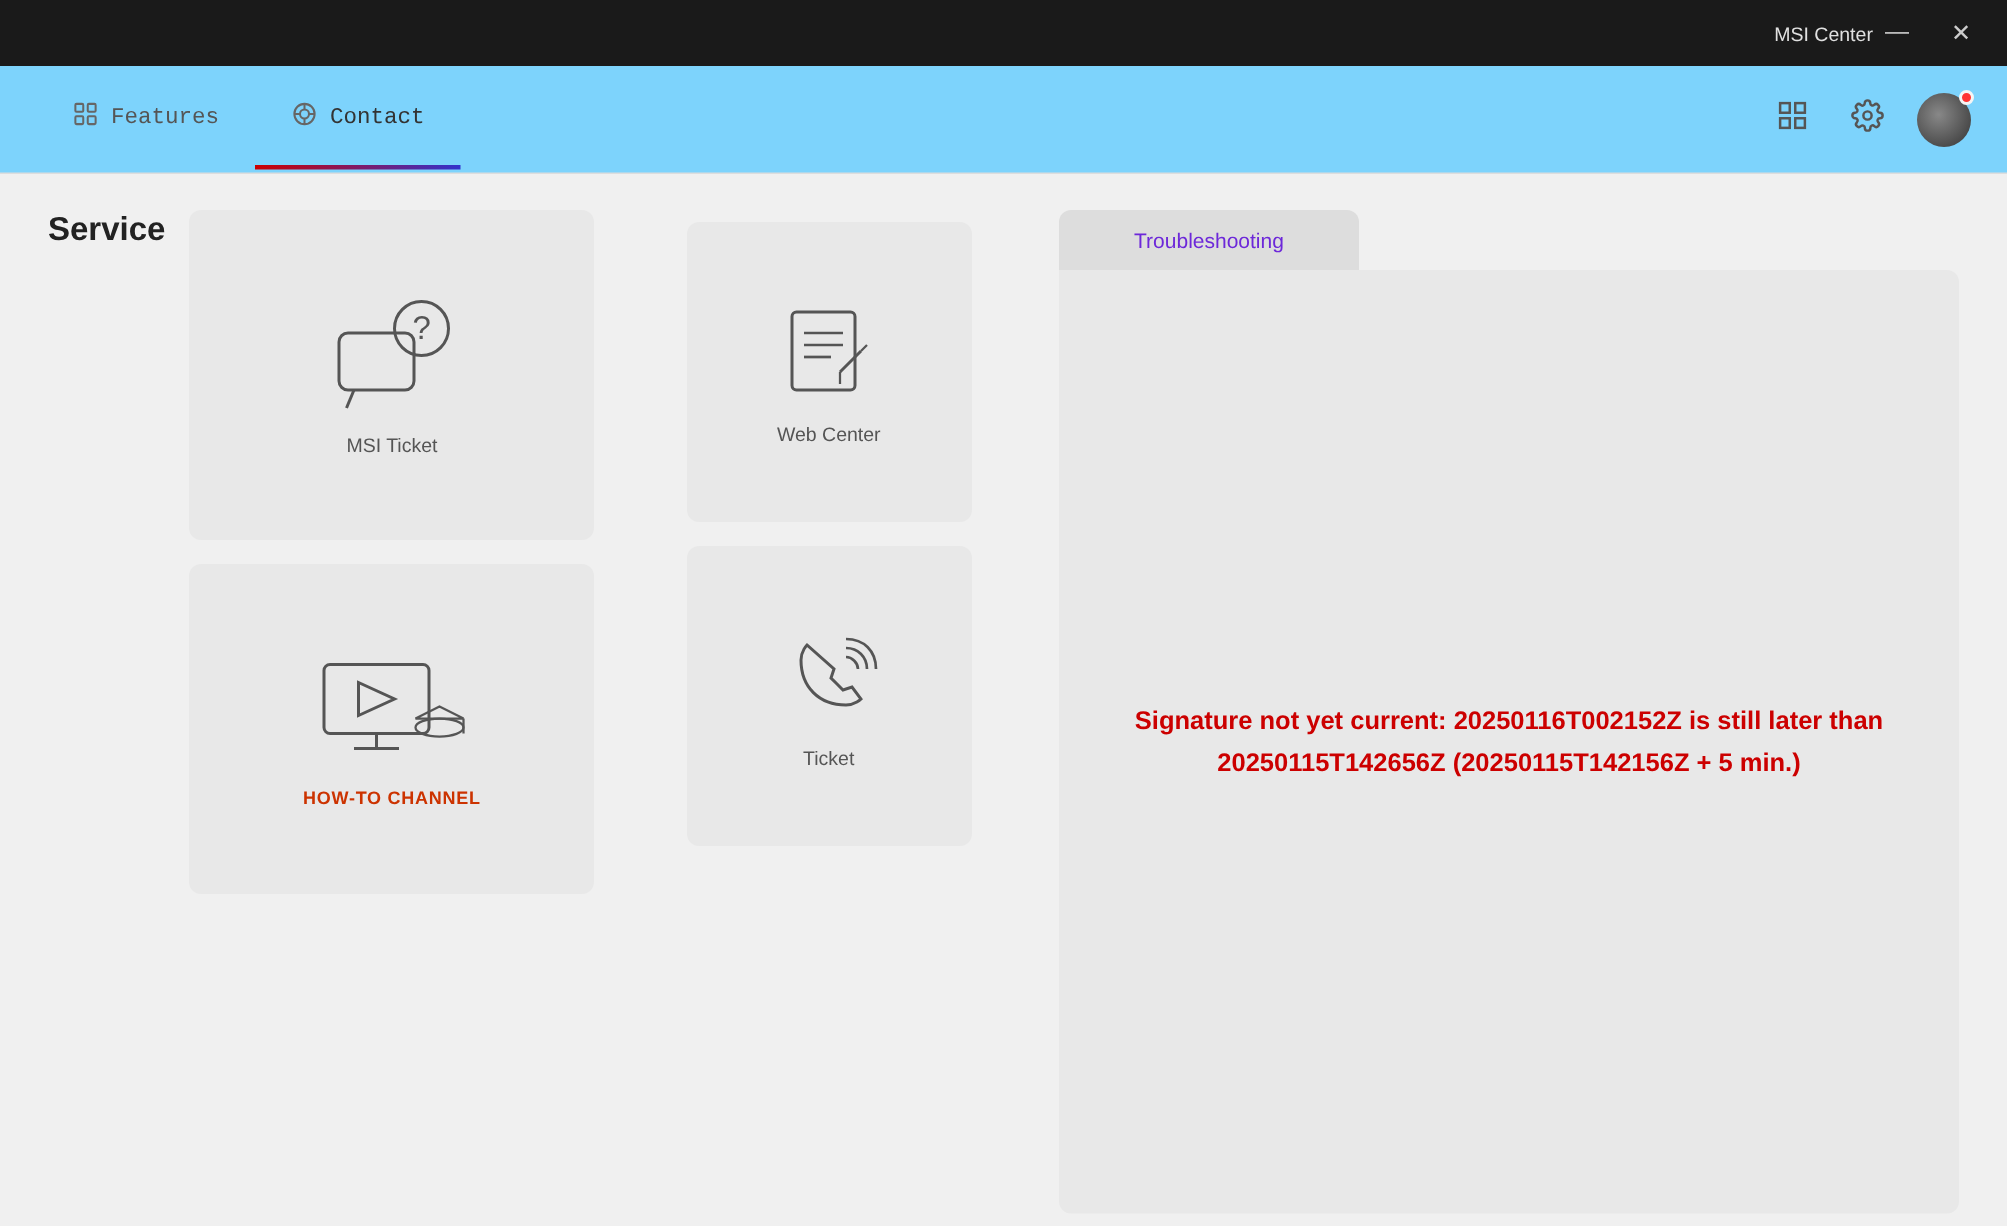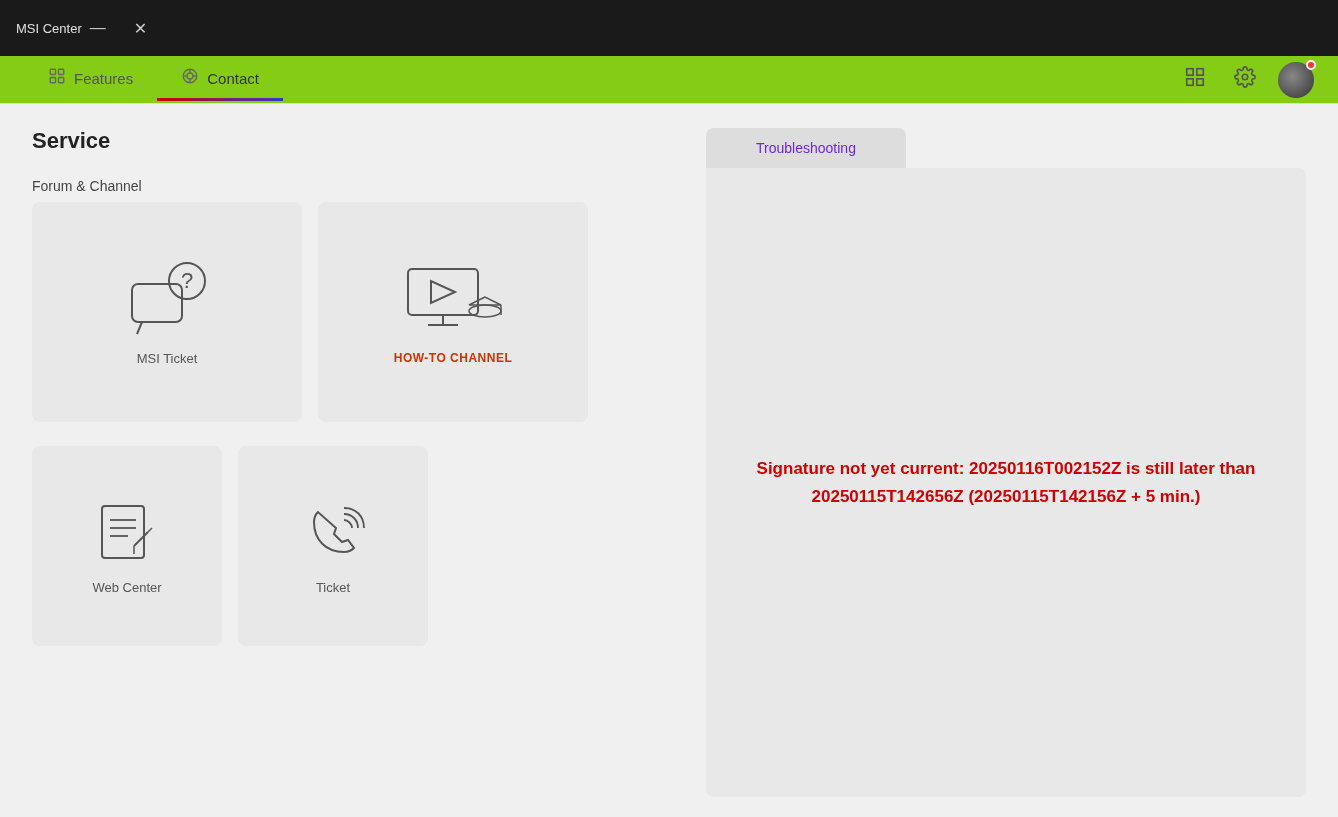--- a/index.html
+++ b/index.html
@@ -5,24 +5,24 @@
     * { margin: 0; padding: 0; box-sizing: border-box; }
     body {
       width: 1338px;
       height: 817px;
       background: #f0f0f0;
       font-family: 'Segoe UI', Arial, sans-serif;
       overflow: hidden;
     }
     .titlebar {
       background: #1a1a1a;
-      height: 56px;
-      display: flex;
-      align-items: center;
-      justify-content: flex-start;
+      height: 44px;
+      display: flex;
+      align-items: center;
+      justify-content: flex-end;
       padding: 0 16px;
       color: white;
       flex-shrink: 0;
     }
     .titlebar-title {
       font-size: 13px;
       color: #e0e0e0;
     }
     .titlebar-controls {
       display: flex;
@@ -30,27 +30,28 @@
     }
     .titlebar-btn {
       background: none;
       border: none;
       color: #cccccc;
       cursor: pointer;
       font-size: 16px;
       padding: 4px 8px;
     }
     .nav-bar {
-      background: #84cc16;
-      height: 48px;
+      background: #7dd3fc;
+      height: 72px;
       display: flex;
       align-items: center;
       justify-content: space-between;
       padding: 0 24px;
       border-bottom: 1px solid #ddd;
+      font-family: Liberation Mono, monospace;
     }
     .nav-tabs {
       display: flex;
       gap: 0;
       height: 100%;
     }
     .nav-tab {
       display: flex;
       align-items: center;
       gap: 8px;
@@ -111,21 +112,20 @@
     }
     .main-content {
       padding: 24px 32px;
       height: calc(817px - 100px);
       display: flex;
       gap: 24px;
     }
     .left-panel {
       flex: 1;
       display: flex;
-      flex-direction: column;
       gap: 16px;
     }
     .section-title {
       font-size: 22px;
       font-weight: 600;
       color: #222;
       margin-bottom: 8px;
     }
     .sub-section-title {
       font-size: 14px;
@@ -270,21 +270,20 @@
     </div>
   </div>
 </div>
 
 <div class="main-content">
 
   <div class="left-panel">
     <div class="section-title">Service</div>
 
     <div>
-      <div class="sub-section-title">Forum &amp; Channel</div>
       <div class="cards-row">
 
         <div class="card card-forum">
           <div class="icon-wrap">
             <svg class="card-icon" width="90" height="80" viewBox="0 0 90 80">
 
               <rect x="10" y="25" width="50" height="38" rx="6" stroke="#555" stroke-width="2" fill="none"></rect>
               <line x1="20" y1="63" x2="15" y2="75" stroke="#555" stroke-width="2"></line>
 
               <circle cx="65" cy="22" r="18" stroke="#555" stroke-width="2" fill="none"></circle>

